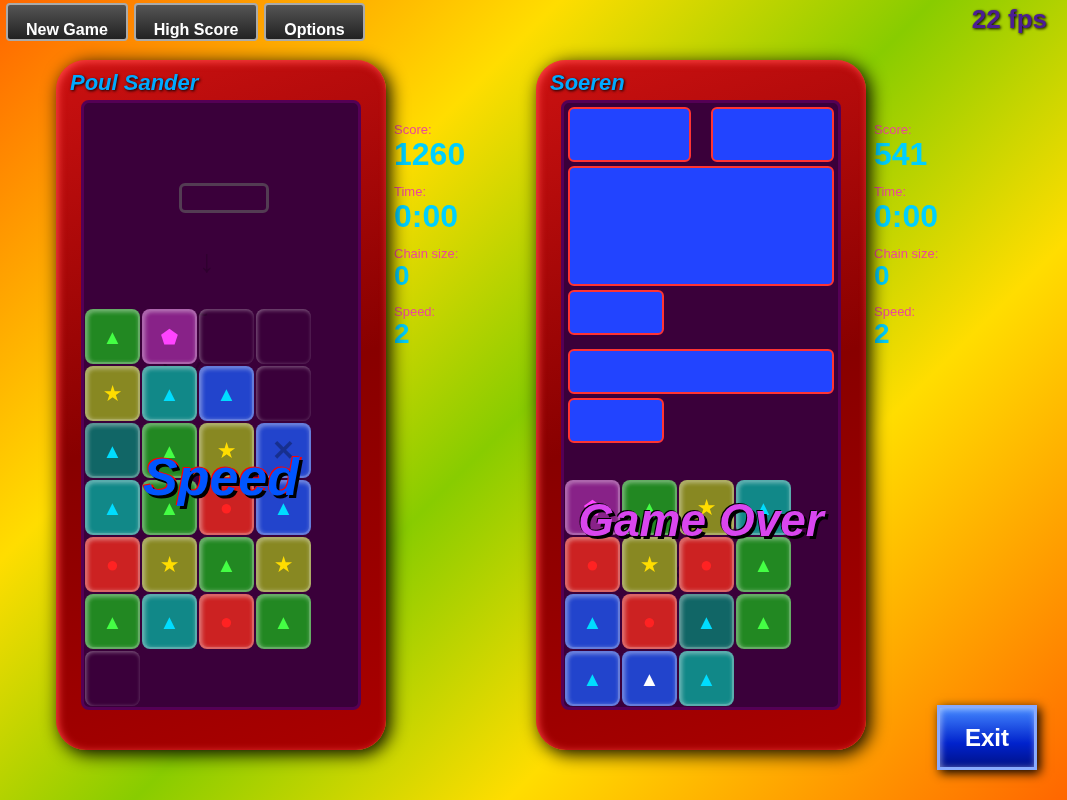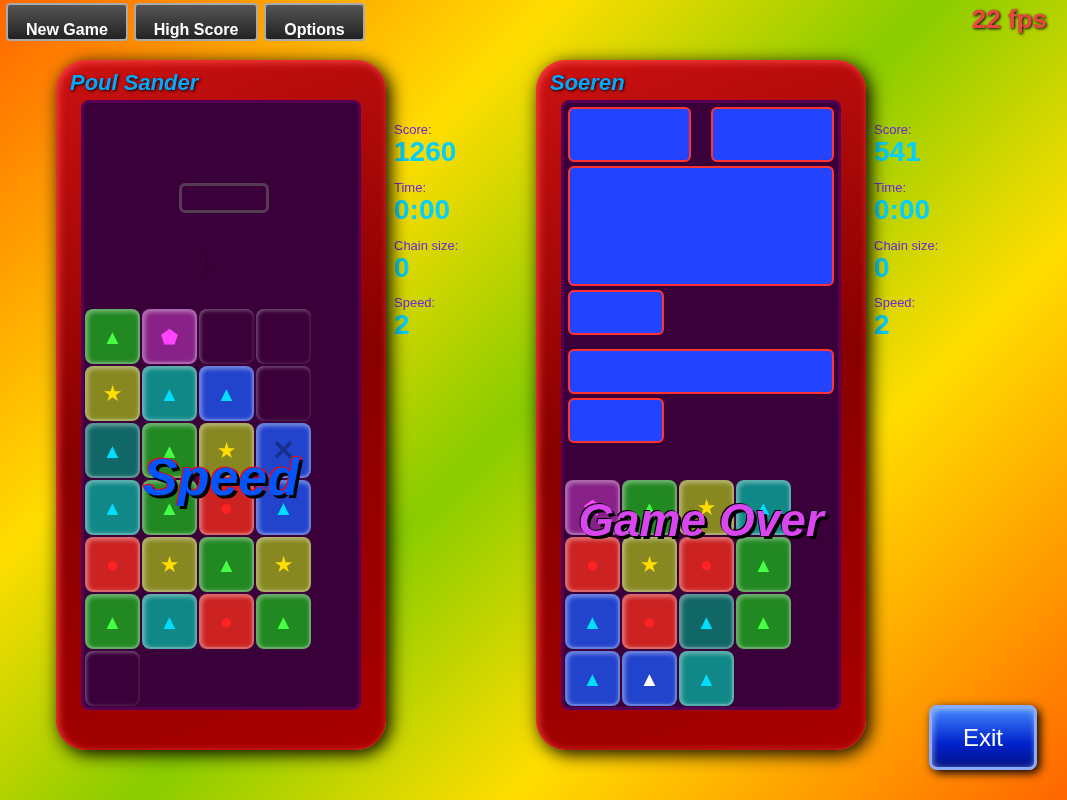--- a/index.html
+++ b/index.html
@@ -35,21 +35,21 @@
       margin-right: 2px;
       border-radius: 4px;
       margin-left: 4px;
     }
     .top-btn:first-child { margin-left: 6px; }
 
     #fps-display {
       position: absolute;
       right: 20px;
       top: 4px;
-      color: #ef4444;
+      color: #4c1d95;
       font-size: 26px;
       font-weight: bold;
       text-shadow: 1px 1px 3px #000;
     }
 
     
     #panels-container {
       position: absolute;
       top: 50px;
       left: 0;
@@ -108,25 +108,25 @@
     
     .stats-panel {
       width: 90px;
       padding: 10px 8px;
       color: #cceeff;
       font-size: 13px;
       margin-top: 40px;
     }
     .stats-panel .stat-label {
       font-size: 13px;
-      color: #6d28d9;
+      color: #ec4899;
       margin-top: 12px;
     }
     .stats-panel .stat-value {
-      font-size: 28px;
+      font-size: 32px;
       font-weight: bold;
       color: #00cfff;
       line-height: 1.1;
     }
 
     
     .overlay-text {
       position: absolute;
       bottom: 200px;
       left: 50%;
@@ -180,28 +180,28 @@
       height: 30px;
       border: 3px solid rgba(100,100,100,0.6);
       border-radius: 6px;
     }
 
     
     #exit-btn {
       position: absolute;
       bottom: 30px;
       right: 30px;
-      width: 108px;
+      width: 100px;
       height: 65px;
       background: linear-gradient(180deg, #4488ff 0%, #0022cc 60%, #001188 100%);
       color: #fff;
       font-size: 24px;
-      font-weight: normal;
+      font-weight: bold;
       border: 3px solid #88aaff;
-      border-radius: 8px;
+      border-radius: 0;
       cursor: pointer;
       box-shadow: 3px 3px 10px #000, inset 1px 1px 6px rgba(255,255,255,0.5);
       display: flex;
       align-items: center;
       justify-content: center;
     }
 
     
     .t-green { background: #228822; }
     .t-blue { background: #2244cc; }

